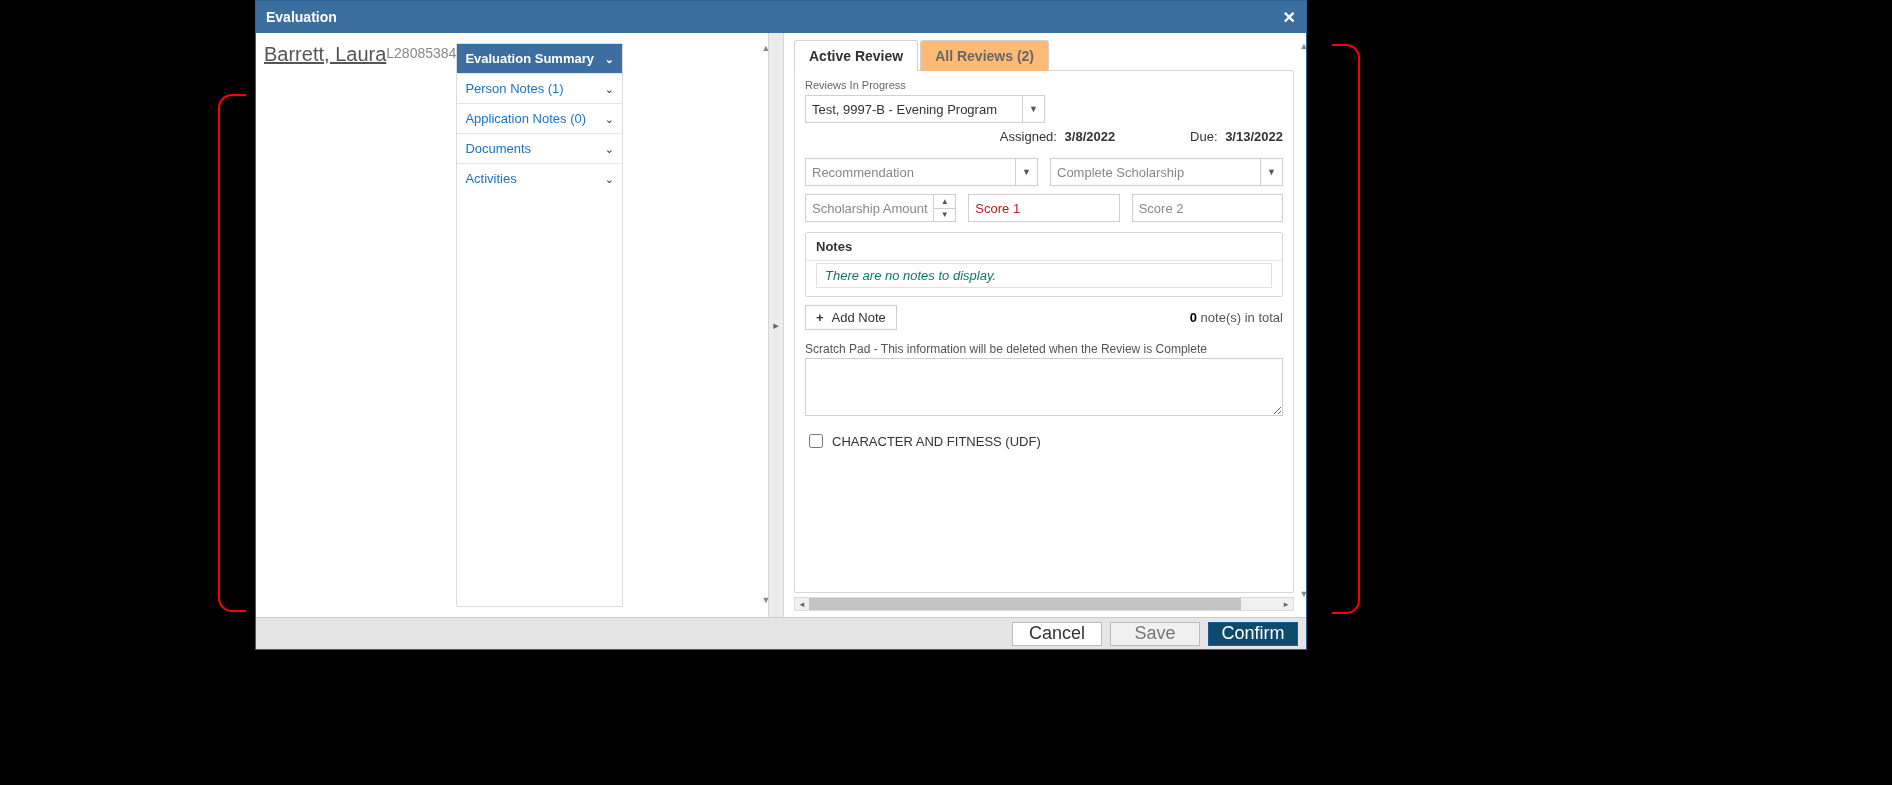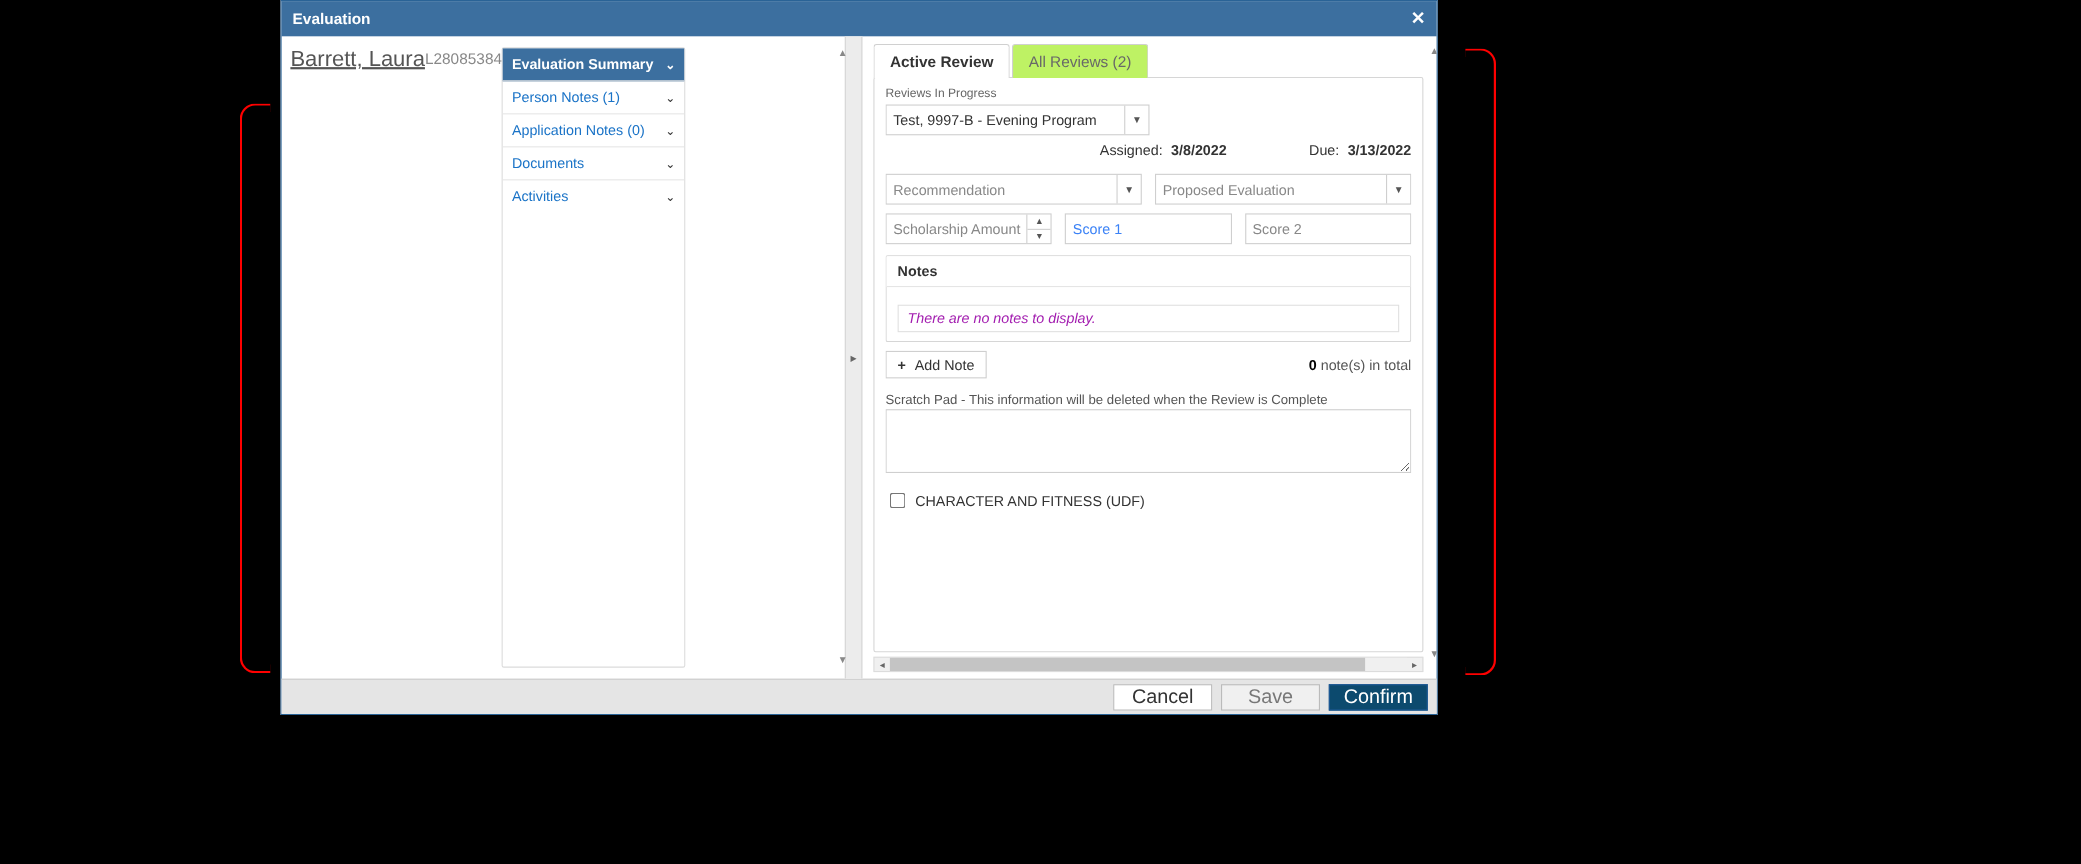--- a/index.html
+++ b/index.html
@@ -87,24 +87,25 @@
     background:#f0f0f0; border:1px solid #dcdcdc;
     display:flex; align-items:center; position:relative;
   }
   .right-scroll-h .arrow { width:14px; text-align:center; font-size:9px; color:#666; cursor:pointer; }
   .right-scroll-h .track { flex:1; background:#f0f0f0; position:relative; height:100%; }
   .right-scroll-h .thumb { position:absolute; left:0; width:92%; top:0; bottom:0; background:#c4c4c4; }
 
   .tabs { display:flex; }
   .tab {
     border:1px solid #d0d0d0; border-bottom:none;
-    padding:7px 14px; background:#bef264; cursor:pointer;
+    padding:7px 14px; background:#fdba74; cursor:pointer;
     font-size:14px; color:#686868; position:relative; top:1px;
     border-top-left-radius:3px; border-top-right-radius:3px;
     margin-right:2px;
+    font-weight:bold;
   }
   .tab.active { background:#fff; font-weight:bold; color:#333; }
   .tab-content-wrap {
     border:1px solid #d6d6d6; border-radius:2px;
     flex:1; padding:8px 10px 10px 10px; margin-right:8px;
     display:flex; flex-direction:column; min-height:0;
   }
   .tab-content-inner { flex:1; overflow:hidden; }
 
   .small-label { font-size:11px; color:#666; }
@@ -130,22 +131,22 @@
   }
   .num-field .steppers .step { flex:1; display:flex; align-items:center; justify-content:center; font-size:8px; color:#555; cursor:pointer; }
   .num-field .steppers .step:first-child { border-bottom:1px solid #cfcfcf; }
 
   .f240 { width:240px; }
   .f1 { flex:1; }
 
   .section-box { border:1px solid #d6d6d6; border-radius:2px; margin-top:10px; }
   .section-box .hdr { padding:6px 10px; font-weight:bold; background:#fff; border-bottom:1px solid #e5e5e5; }
   .section-box .empty {
-    margin:16px 10px 8px 10px; padding:4px 8px;
-    border:1px solid #e0e0e0; font-style:italic; color:#a21caf;
+    margin:2px 10px 8px 10px; padding:4px 8px;
+    border:1px solid #e0e0e0; font-style:italic; color:#0f766e;
     background:#fff;
   }
   .notes-footer { display:flex; justify-content:space-between; align-items:center; margin-top:8px; }
   .add-note-btn {
     border:1px solid #cfcfcf; padding:4px 10px; background:#fff; cursor:pointer;
     display:flex; align-items:center; gap:8px; font-size:13px;
   }
   .add-note-btn .plus { font-weight:bold; }
   .total { color:#555; }
   .total b { color:#000; }
@@ -258,35 +259,35 @@
               <span class="val">3/13/2022</span>
             </div>
           </div>
 
           <div class="field-row" style="margin-top:14px">
             <div class="select-field f1">
               <span style="color:#888">Recommendation</span>
               <span class="dd">▼</span>
             </div>
             <div class="select-field f1">
-              <span style="color:#888">Proposed Evaluation</span>
+              <span style="color:#888">Complete Scholarship</span>
               <span class="dd">▼</span>
             </div>
           </div>
 
           <div class="field-row">
             <div class="num-field" style="flex:1">
               <span style="color:#888">Scholarship Amount</span>
               <span class="steppers">
                 <span class="step">▲</span>
                 <span class="step">▼</span>
               </span>
             </div>
             <div class="text-field" style="flex:1">
-              <span style="color:#3b82f6">Score 1</span>
+              <span style="color:#b91c1c">Score 1</span>
             </div>
             <div class="text-field" style="flex:1">
               <span style="color:#888">Score 2</span>
             </div>
           </div>
 
           <div class="section-box">
             <div class="hdr">Notes</div>
             <div class="empty">There are no notes to display.</div>
           </div>

